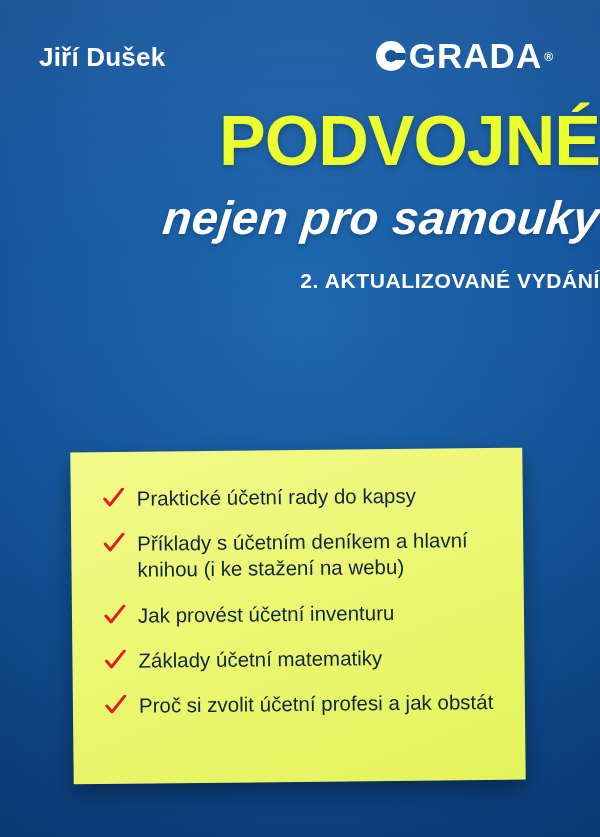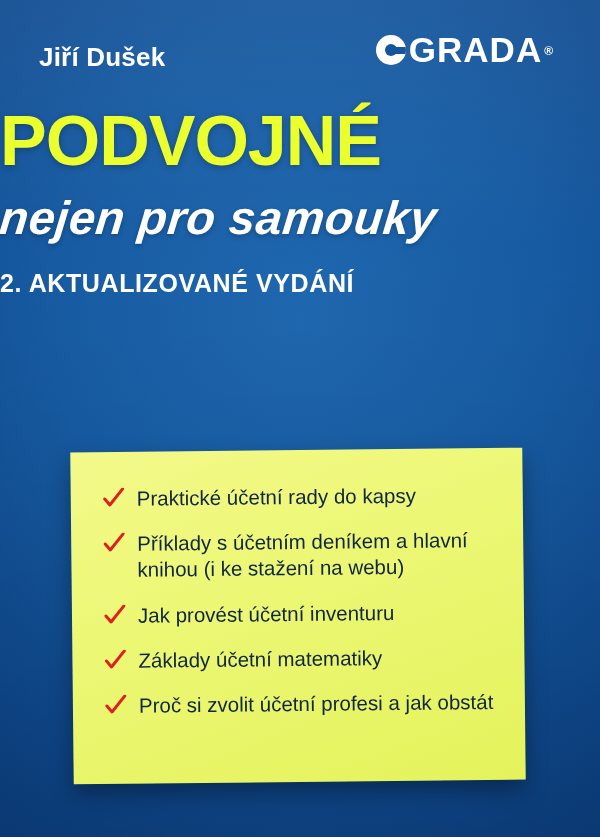--- a/index.html
+++ b/index.html
@@ -37,21 +37,21 @@
     color: #ffffff;
     font-size: 26px;
     font-weight: bold;
     letter-spacing: 0.2px;
     z-index: 4;
   }
 
   .logo {
     position: absolute;
     right: 46px;
-    top: 32px;
+    top: 38px;
     z-index: 4;
     color: #ffffff;
     font-weight: bold;
     font-size: 34px;
     letter-spacing: 1px;
     display: flex;
     align-items: center;
   }
   .logo .g-mark {
     display: inline-block;
@@ -90,23 +90,23 @@
     font-size: 12px;
     vertical-align: top;
     line-height: 1;
     margin-left: 2px;
     margin-top: 2px;
   }
 
   .title-block {
     position: absolute;
     left: 0;
-    right: 12px;
+    right: 0;
     top: 108px;
-    text-align: left;
+    text-align: right;
     z-index: 4;
   }
   .title-line {
     color: #ebff2e;
     font-weight: bold;
     font-size: 70px;
     line-height: 0.97;
     letter-spacing: -1px;
     text-shadow: 0 2px 6px rgba(0,0,0,0.25);
   }
@@ -120,21 +120,21 @@
     font-style: italic;
     font-weight: bold;
     margin-top: 14px;
     letter-spacing: 0.5px;
     transform: skewX(-6deg);
     text-shadow: 0 2px 5px rgba(0,0,0,0.25);
   }
 
   .edition {
     color: #ffffff;
-    font-size: 25px;
+    font-size: 21px;
     font-weight: bold;
     letter-spacing: 0.6px;
     margin-top: 24px;
   }
 
   .note {
     position: absolute;
     left: 72px;
     top: 450px;
     width: 452px;

